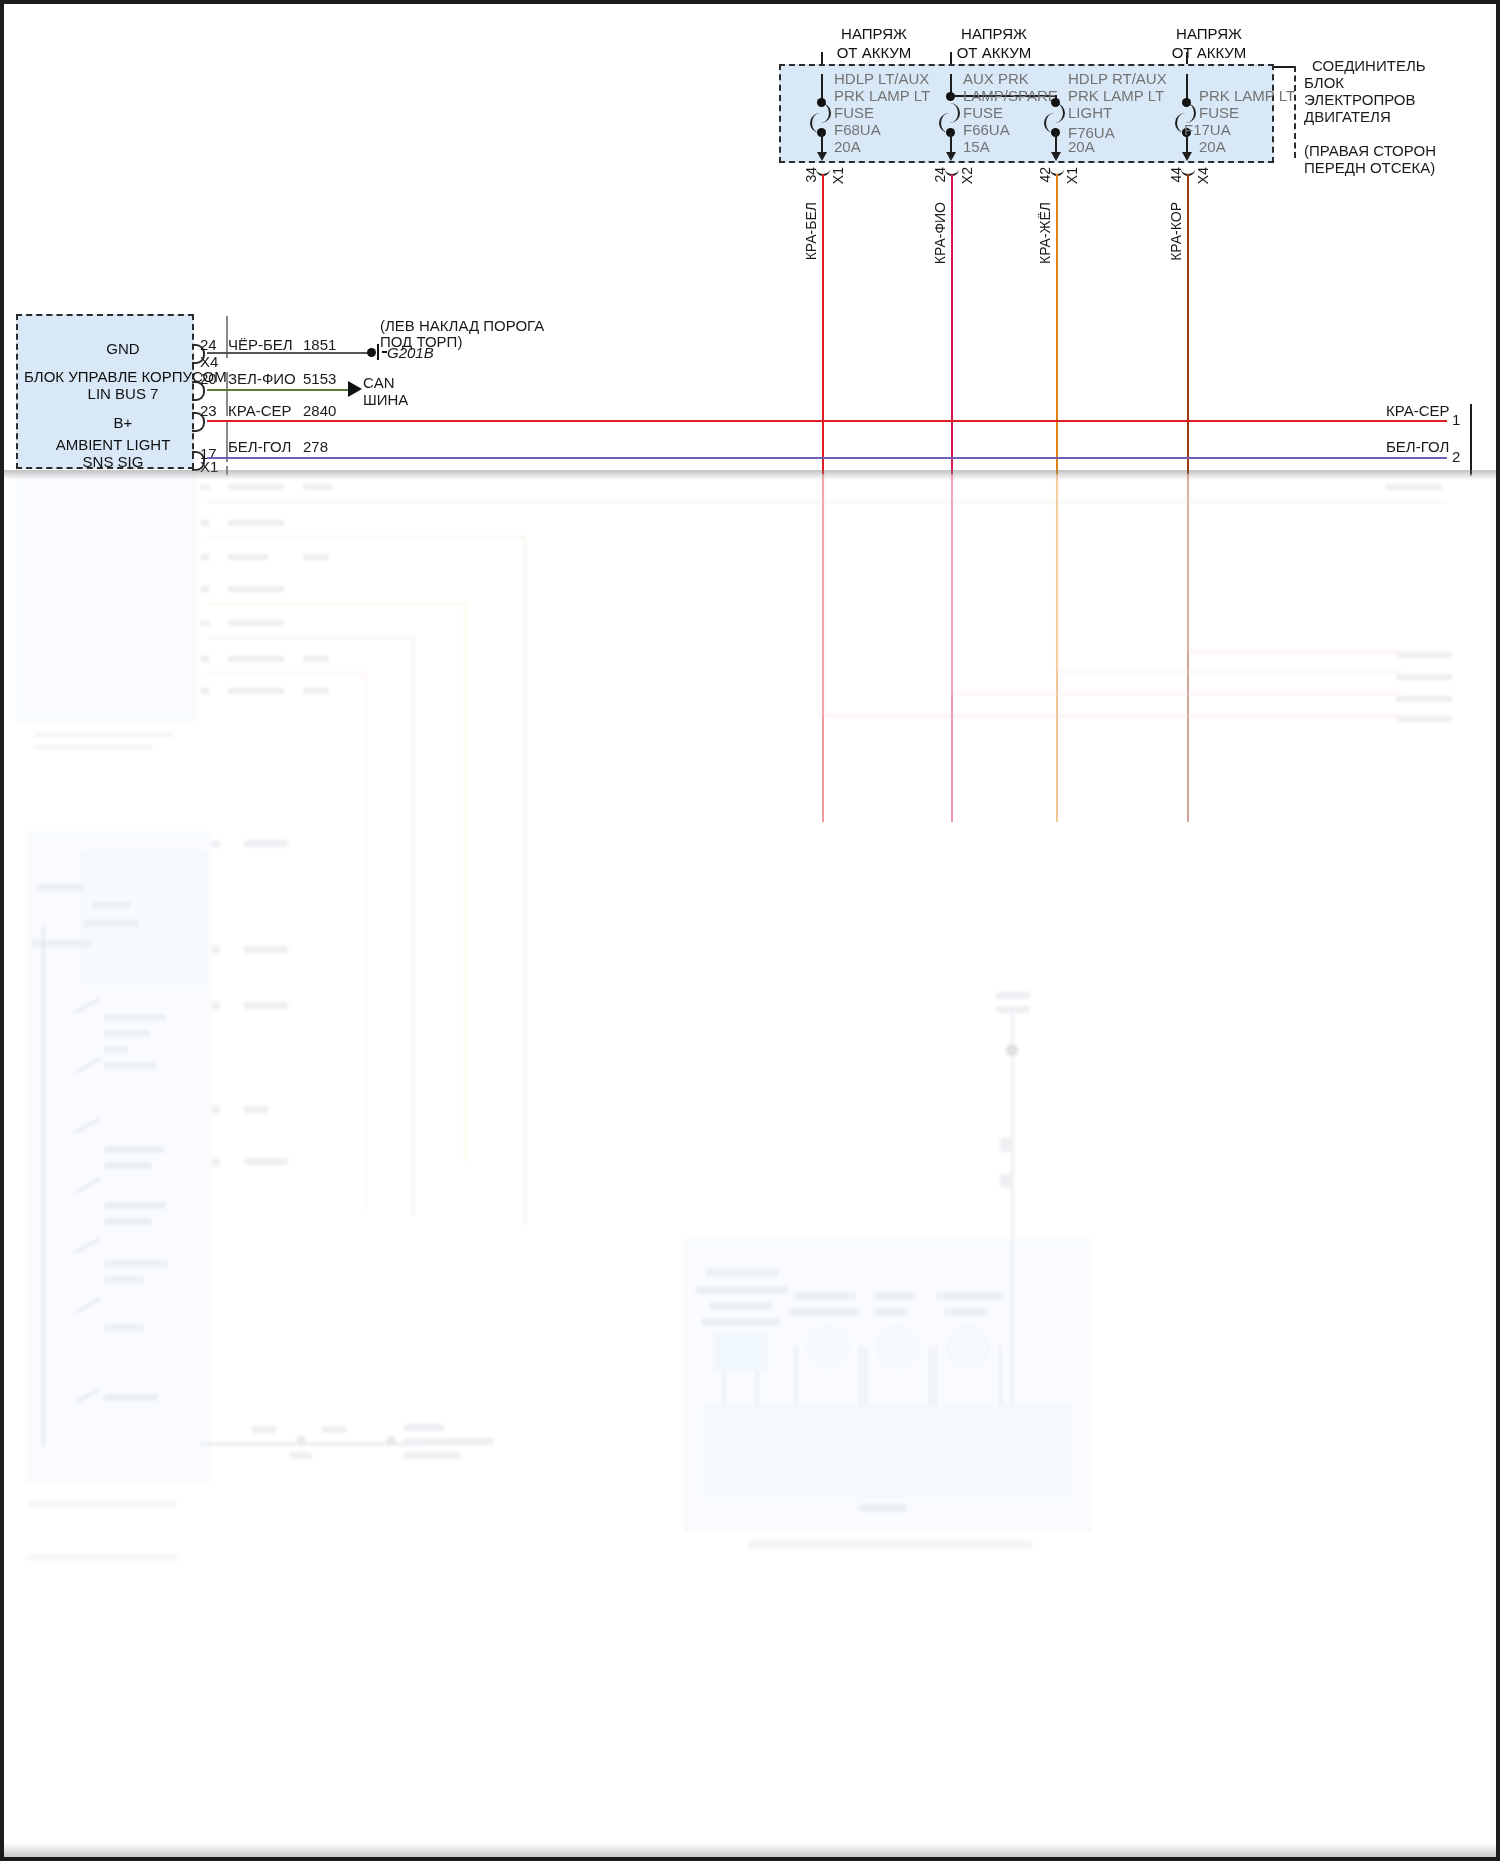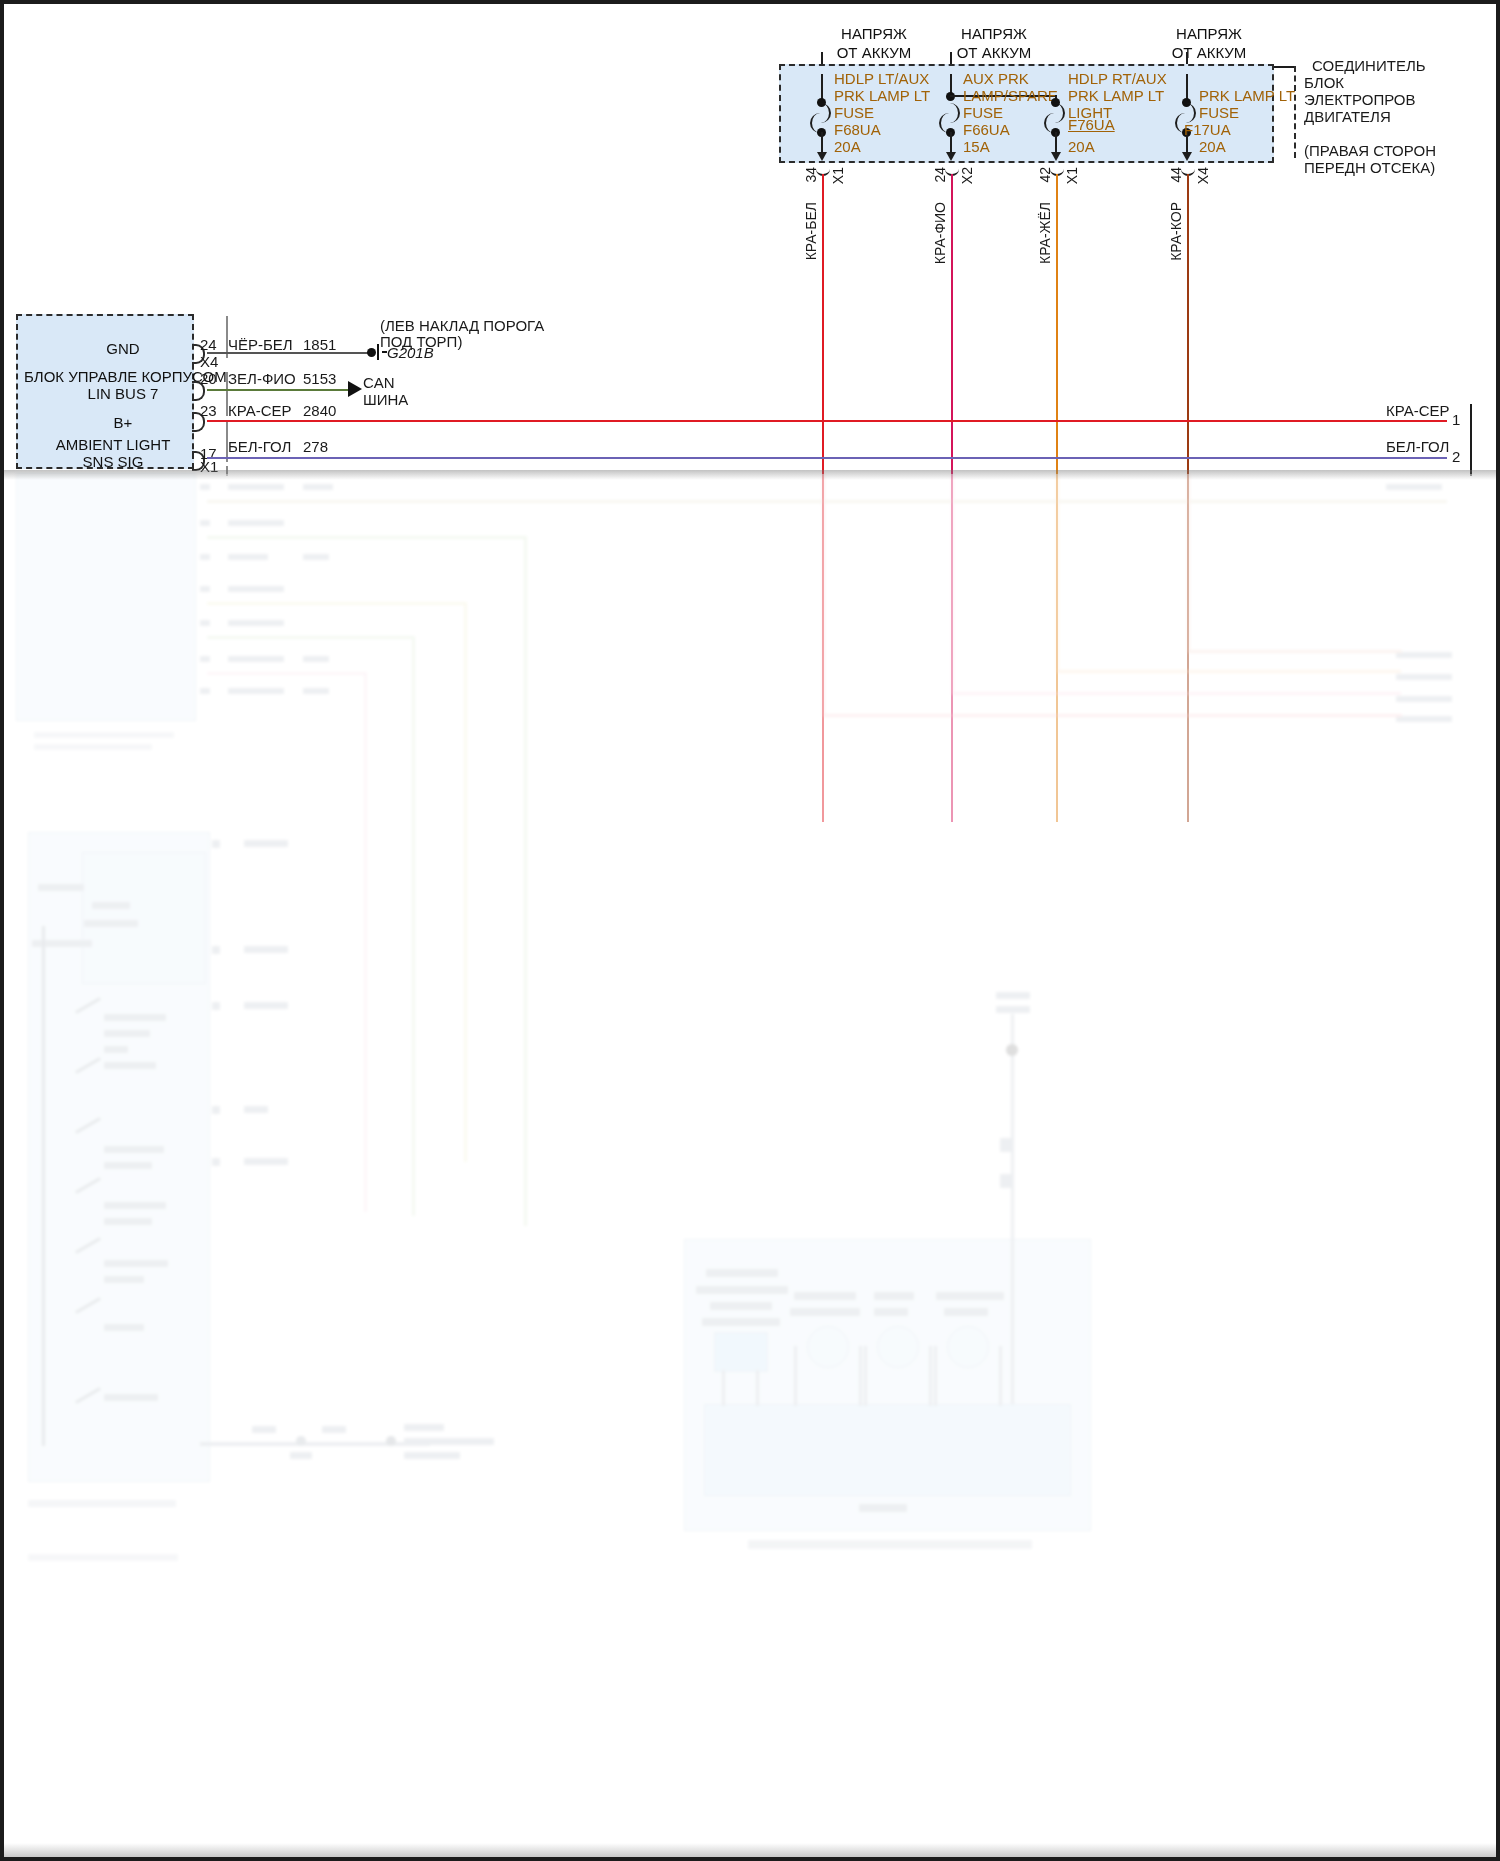--- a/index.html
+++ b/index.html
@@ -33,21 +33,21 @@
 
   
   #fusebox{
     left:775px; top:60px; width:495px; height:99px;
     background:#d9e8f7;
     border:2px dashed #2b2b2b;
     box-sizing:border-box;
   }
   .fuse-label{
     position:absolute;
-    font-size:15px;line-height:17px;color:#a16207;white-space:pre;
+    font-size:15px;line-height:17px;color:#737373;white-space:pre;
   }
   .supply-label{
     position:absolute;
     font-size:15px;line-height:19px;color:#111;
     text-align:center;white-space:pre;
   }
   .vline{position:absolute;background:#1d1d1d;width:2px;}
   .hline{position:absolute;background:#1d1d1d;height:2px;}
   .node{
     position:absolute;width:9px;height:9px;border-radius:50%;
@@ -170,21 +170,21 @@
   <div class="vline abs" style="left:1051px;top:91px;height:7px;"></div>
   <div class="node abs" style="left:1047px;top:94px;"></div>
   <div class="abs" style="left:1047px;top:99px;width:12px;height:20px;border-right:2px solid #1d1d1d;border-radius:0 10px 10px 0/0 10px 10px 0;"></div>
   <div class="abs" style="left:1040px;top:109px;width:12px;height:20px;border-left:2px solid #1d1d1d;border-radius:10px 0 0 10px/10px 0 0 10px;"></div>
   <div class="node abs" style="left:1047px;top:124px;"></div>
   <div class="vline abs" style="left:1051px;top:128px;height:22px;"></div>
   <div class="arrowdown abs" style="left:1047px;top:148px;"></div>
   <div class="fuse-label" style="left:1064px;top:66px;">HDLP RT/AUX
 PRK LAMP LT
 LIGHT</div>
-  <div class="fuse-label" style="left:1064px;top:112px;text-decoration:underline;">F76UA</div>
+  <div class="fuse-label" style="left:1064px;top:120px;">F76UA</div>
   <div class="fuse-label" style="left:1064px;top:134px;">20A</div>
 
   <div class="vline abs" style="left:1182px;top:70px;height:28px;"></div>
   <div class="node abs" style="left:1178px;top:94px;"></div>
   <div class="abs" style="left:1178px;top:99px;width:12px;height:20px;border-right:2px solid #1d1d1d;border-radius:0 10px 10px 0/0 10px 10px 0;"></div>
   <div class="abs" style="left:1171px;top:109px;width:12px;height:20px;border-left:2px solid #1d1d1d;border-radius:10px 0 0 10px/10px 0 0 10px;"></div>
   <div class="node abs" style="left:1178px;top:124px;"></div>
   <div class="vline abs" style="left:1182px;top:128px;height:22px;"></div>
   <div class="arrowdown abs" style="left:1178px;top:148px;"></div>
   <div class="fuse-label" style="left:1195px;top:83px;">PRK LAMP LT

